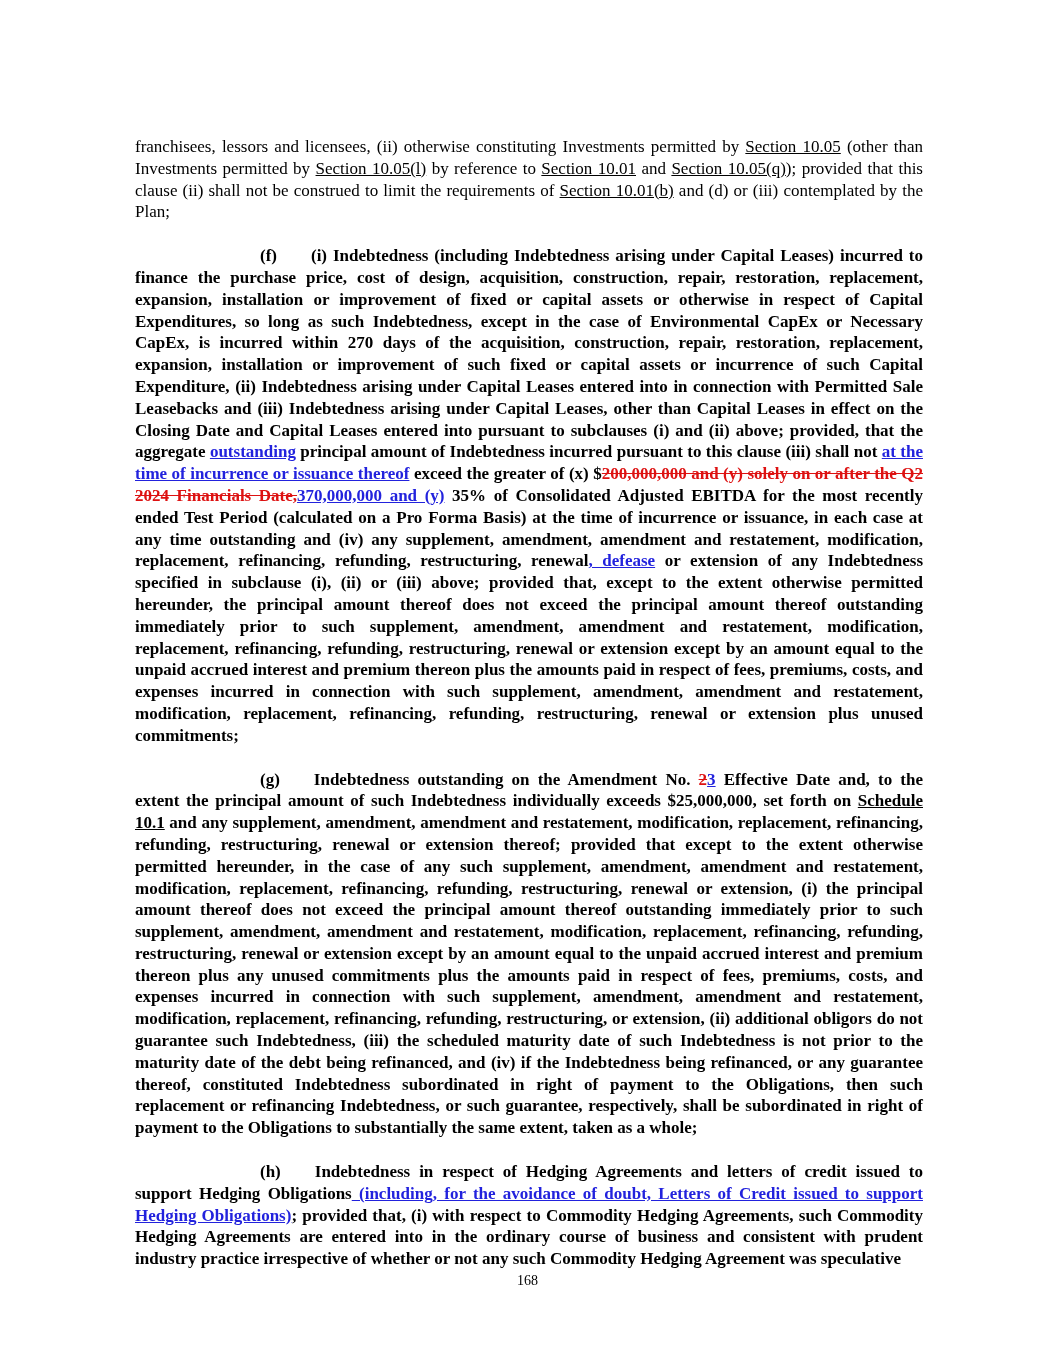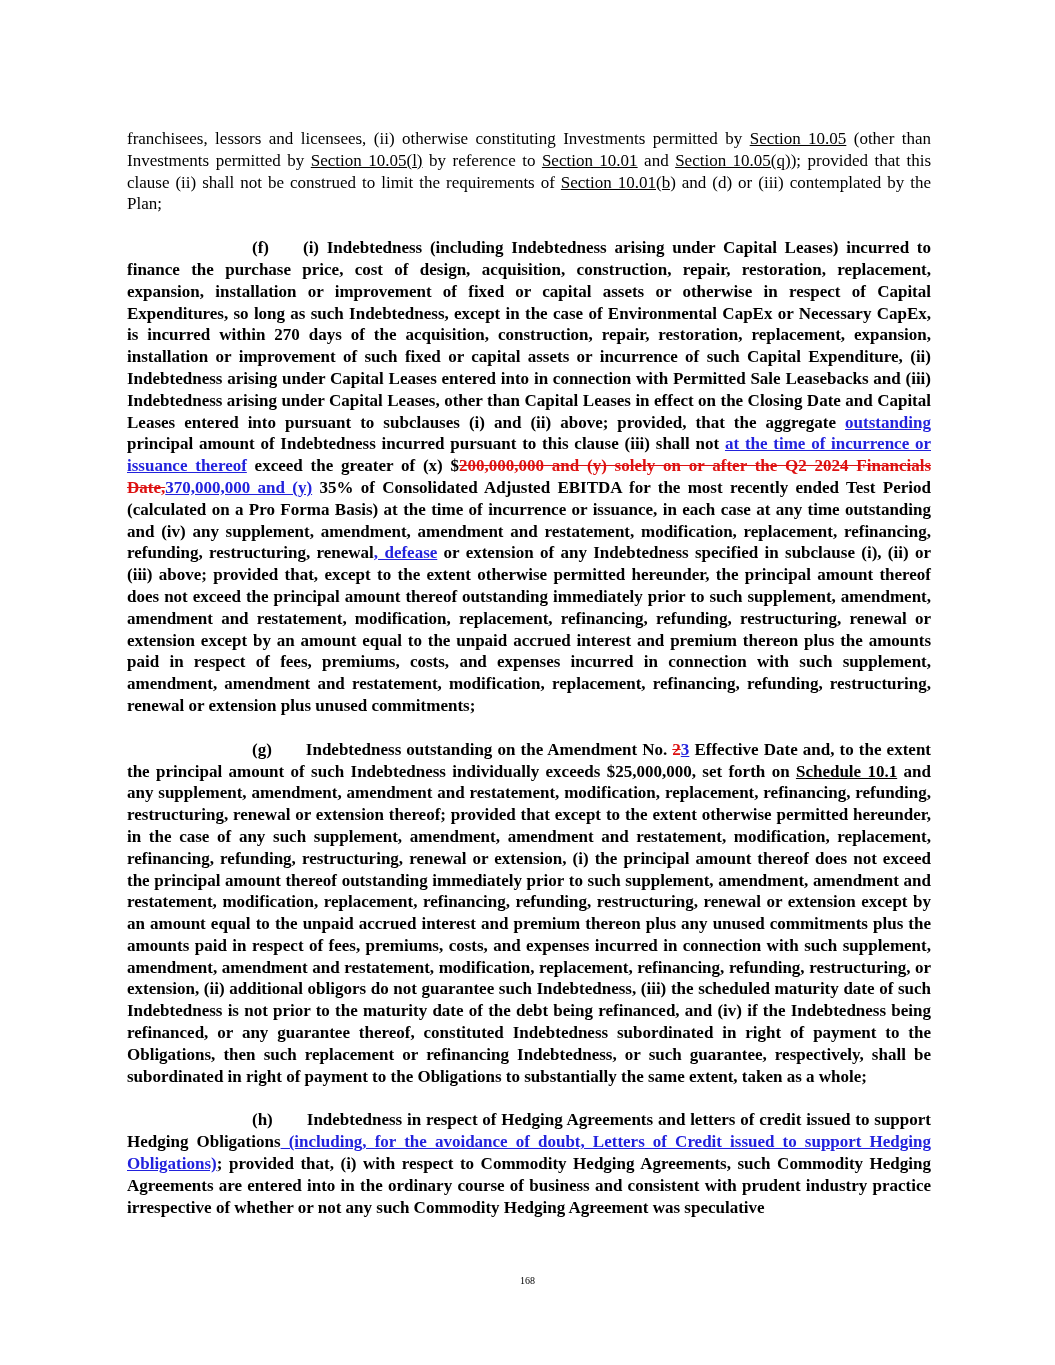--- a/index.html
+++ b/index.html
@@ -19,21 +19,21 @@
   .content {
     position: absolute;
     left: 123px;
     top: 124px;
     width: 812px;
     font-size: 17px;
     line-height: 21.8px;
     text-align: justify;
   }
   .para {
-    margin: 4px;
+    margin: 12px;
   }
   .para + .para {
     margin-top: 22px;
   }
   .para.labeled {
     text-indent: 125px;
     font-weight: bold;
   }
   .run-plain { color: inherit; }
   .run-u {
@@ -52,21 +52,21 @@
   .tab {
     display: inline-block;
     width: 34px;
   }
   .footer {
     position: absolute;
     left: 0;
     top: 1272px;
     width: 1055px;
     text-align: center;
-    font-size: 10px;
+    font-size: 14px;
     line-height: 18px;
   }
 </style>
 </head>
 <body>
 
 <div class="page" style="--page-bg: #FFFFFF; --text-color: #000000; --ins-color: #2222DD; --del-color: #DD1111;">
   <div class="content">
     <p class="para"><span class="run-plain">franchisees, lessors and licensees, (ii) otherwise constituting Investments permitted by </span><span class="run-u">Section 10.05</span><span class="run-plain"> (other than Investments permitted by </span><span class="run-u">Section 10.05(l)</span><span class="run-plain"> by reference to </span><span class="run-u">Section 10.01</span><span class="run-plain"> and </span><span class="run-u">Section 10.05(q)</span><span class="run-plain">); provided that this clause (ii) shall not be construed to limit the requirements of </span><span class="run-u">Section 10.01(b)</span><span class="run-plain"> and (d) or (iii) contemplated by the Plan;</span></p>
     <p class="para labeled"><span class="run-label">(f)</span><span class="tab"></span><span class="run-plain">(i) Indebtedness (including Indebtedness arising under Capital Leases) incurred to finance the purchase price, cost of design, acquisition, construction, repair, restoration, replacement, expansion, installation or improvement of fixed or capital assets or otherwise in respect of Capital Expenditures, so long as such Indebtedness, except in the case of Environmental CapEx or Necessary CapEx, is incurred within 270 days of the acquisition, construction, repair, restoration, replacement, expansion, installation or improvement of such fixed or capital assets or incurrence of such Capital Expenditure, (ii) Indebtedness arising under Capital Leases entered into in connection with Permitted Sale Leasebacks and (iii) Indebtedness arising under Capital Leases, other than Capital Leases in effect on the Closing Date and Capital Leases entered into pursuant to subclauses (i) and (ii) above; provided, that the aggregate </span><span class="run-ins">outstanding</span><span class="run-plain"> principal amount of Indebtedness incurred pursuant to this clause (iii) shall not </span><span class="run-ins">at the time of incurrence or issuance thereof</span><span class="run-plain"> exceed the greater of (x) $</span><span class="run-del">200,000,000 and (y) solely on or after the Q2 2024 Financials Date,</span><span class="run-ins">370,000,000 and (y)</span><span class="run-plain"> 35% of Consolidated Adjusted EBITDA for the most recently ended Test Period (calculated on a Pro Forma Basis) at the time of incurrence or issuance, in each case at any time outstanding and (iv) any supplement, amendment, amendment and restatement, modification, replacement, refinancing, refunding, restructuring, renewal</span><span class="run-ins">, defease</span><span class="run-plain"> or extension of any Indebtedness specified in subclause (i), (ii) or (iii) above; provided that, except to the extent otherwise permitted hereunder, the principal amount thereof does not exceed the principal amount thereof outstanding immediately prior to such supplement, amendment, amendment and restatement, modification, replacement, refinancing, refunding, restructuring, renewal or extension except by an amount equal to the unpaid accrued interest and premium thereon plus the amounts paid in respect of fees, premiums, costs, and expenses incurred in connection with such supplement, amendment, amendment and restatement, modification, replacement, refinancing, refunding, restructuring, renewal or extension plus unused commitments;</span></p>

